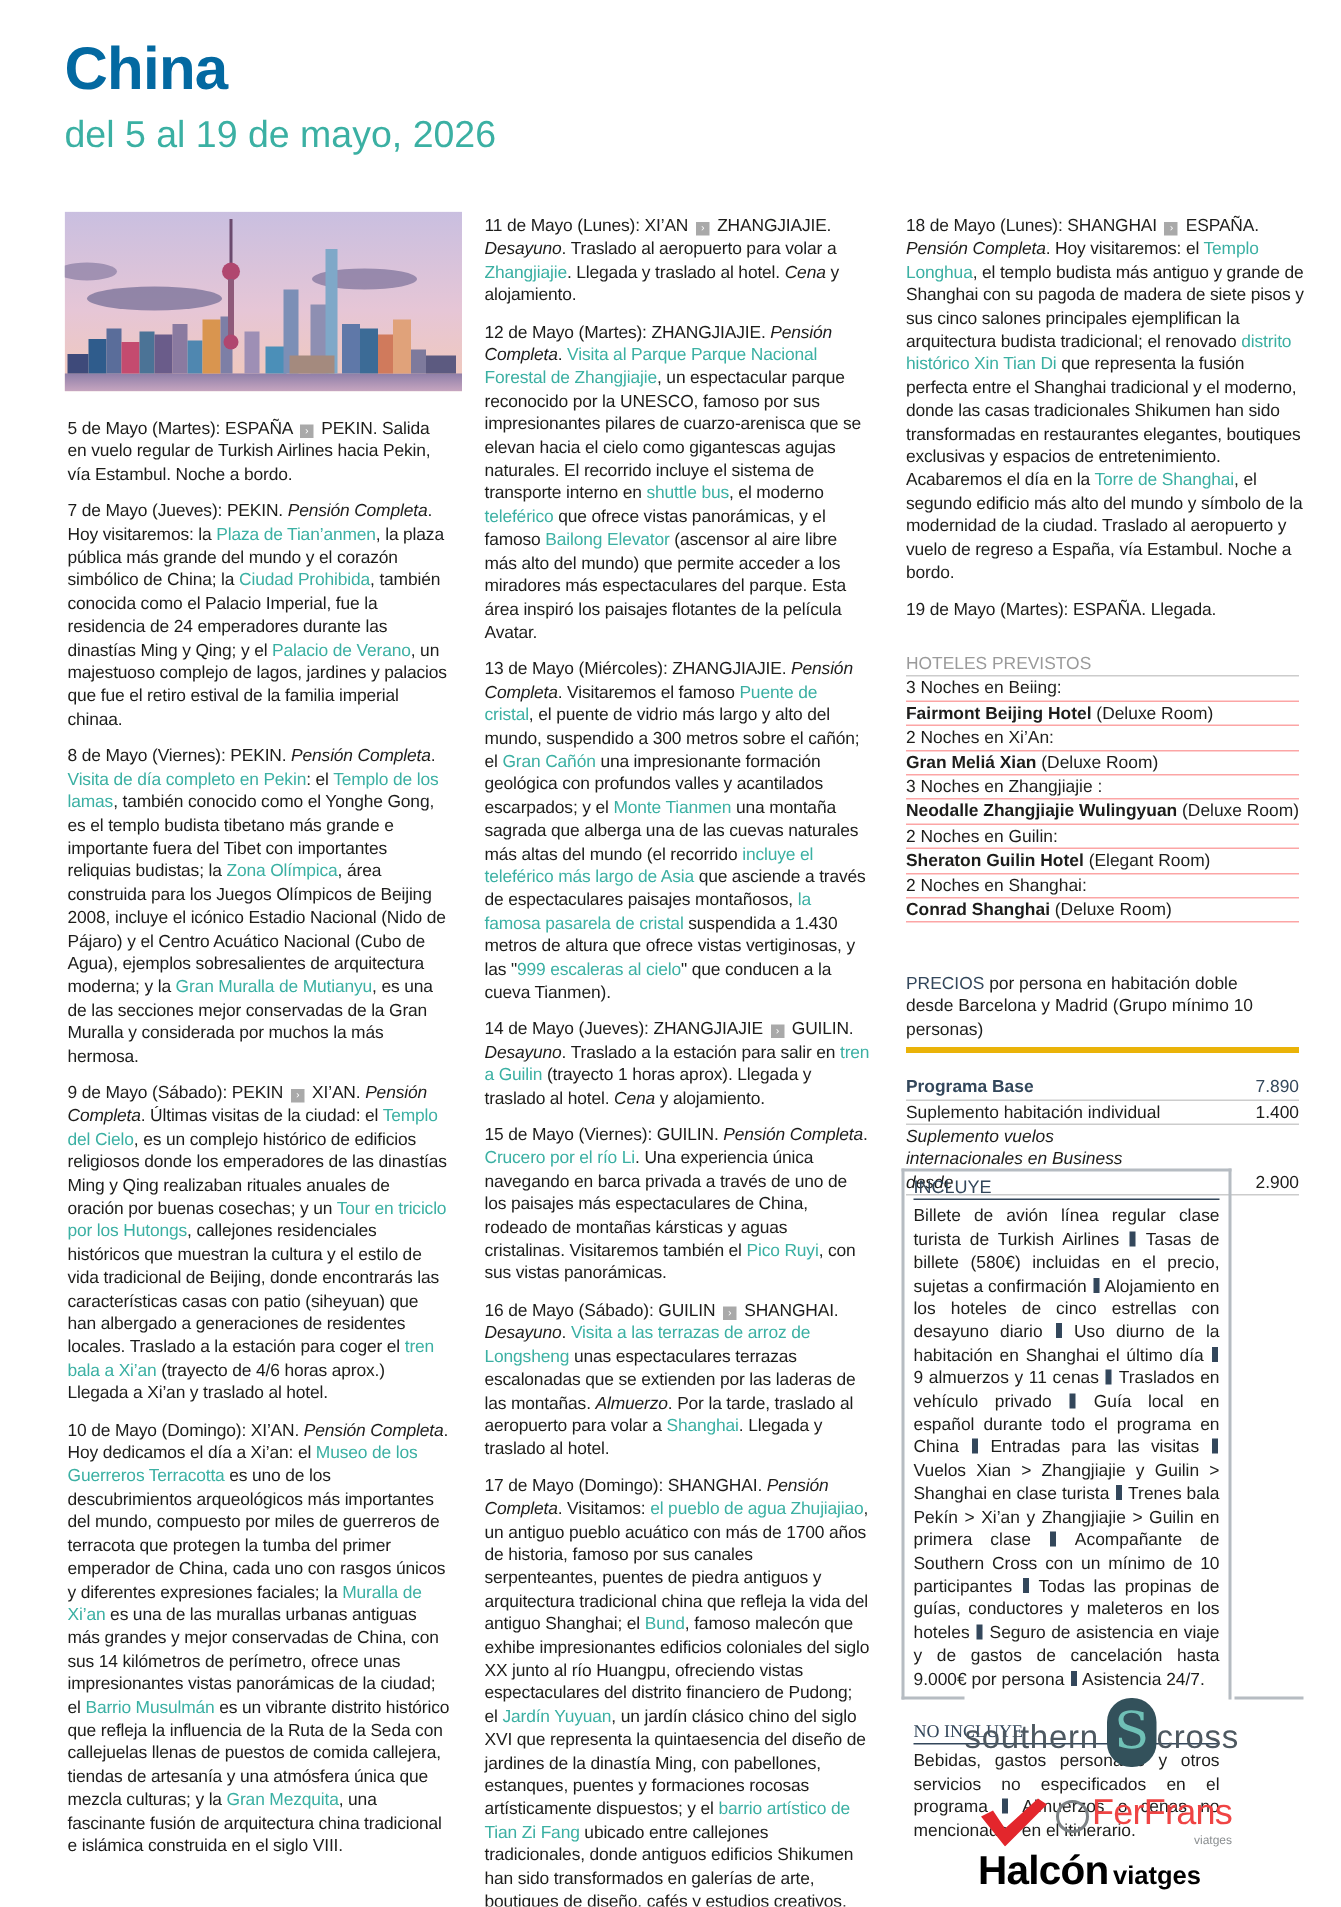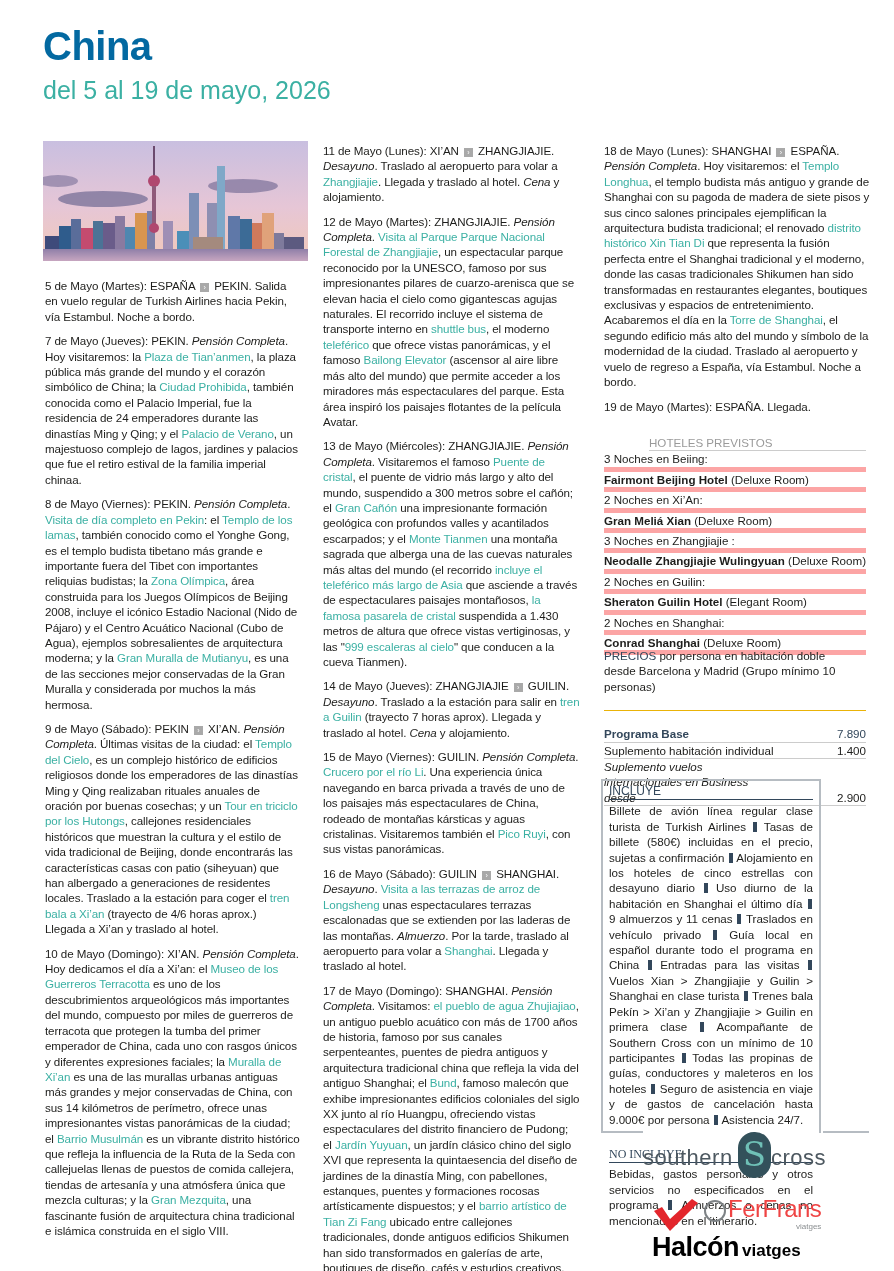--- a/index.html
+++ b/index.html
@@ -16,27 +16,27 @@
 
   .day { margin-bottom: 9px; }
   .hl { color: #3bb0a3; }
   em { font-style: italic; }
   .arrow { display: inline-block; width: 9px; height: 9px; background: #a9a9a9; color: #fff; font-size: 7px; line-height: 9px; text-align: center; vertical-align: 0px; margin: 0 2px; }
 
   .photo { position: absolute; left: 43px; top: 141px; width: 265px; height: 120px; overflow: hidden; }
 
   
   .hotels { position: absolute; left: 604px; top: 435px; width: 262px; font-size: 11.6px; line-height: 15.4px; }
-  .hotels .hdr { color: #9a9a9a; border-bottom: 1px solid #cccccc; margin-left: 45px; }
-  .hotels .row { border-bottom: 5px solid #fca5a5; }
+  .hotels .hdr { color: #9a9a9a; border-bottom: 1px solid #cccccc; }
+  .hotels .row { border-bottom: 1px solid #fca5a5; }
   .hotels b { font-weight: bold; }
 
   
   .prices { position: absolute; left: 604px; top: 648px; width: 262px; font-size: 11.6px; line-height: 15.4px; }
-  .prices .ph { border-bottom: 1px solid #eab308; padding-bottom: 16px; }
+  .prices .ph { border-bottom: 4px solid #eab308; padding-bottom: 4px; }
   .prices .ph .cap { color: #33475b; }
   .prices table { width: 100%; border-collapse: collapse; margin-top: 15px; }
   .prices td { border-bottom: 1px solid #cccccc; vertical-align: bottom; padding: 0; line-height: 15.4px; }
   .prices td.v { text-align: right; }
   .prices tr.base td { font-weight: bold; color: #33475b; }
   .prices tr.base td.v { font-weight: normal; }
 
   
   .incbox { position: absolute; left: 601px; top: 779px; width: 220px; height: 354px; border: 2px solid #b6bcc2; border-bottom: none; padding: 3px 6px 0 6px; font-size: 11.6px; line-height: 15.4px; }
   .incbox .bh { color: #33475b; border-bottom: 1px solid #33475b; margin-bottom: 3px; font-size: 12px; }
@@ -197,21 +197,21 @@
     <span>que asciende a través de espectaculares paisajes montañosos,</span>
     <span class="hl">la famosa pasarela de cristal</span>
     <span>suspendida a 1.430 metros de altura que ofrece vistas vertiginosas, y las "</span><span class="hl">999 escaleras al cielo</span><span>" que conducen a la cueva Tianmen).</span>
   </div>
   <div class="day">
     <span>14 de Mayo (Jueves): ZHANGJIAJIE</span>
     <span class="arrow">›</span>
     <span>GUILIN.</span>
     <em>Desayuno</em><span>. Traslado a la estación para salir en</span>
     <span class="hl">tren a Guilin</span>
-    <span>(trayecto 7 horas aprox). Llegada y traslado al hotel.</span>
+    <span>(trayecto 1 horas aprox). Llegada y traslado al hotel.</span>
     <em>Cena</em>
     <span>y alojamiento.</span>
   </div>
   <div class="day">
     <span>15 de Mayo (Viernes): GUILIN.</span>
     <em>Pensión Completa</em>.
     <span class="hl">Crucero por el río Li</span><span>. Una experiencia única navegando en barca privada a través de uno de los paisajes más espectaculares de China, rodeado de montañas kársticas y aguas cristalinas. Visitaremos también el</span>
     <span class="hl">Pico Ruyi</span><span>, con sus vistas panorámicas.</span>
   </div>
   <div class="day">

